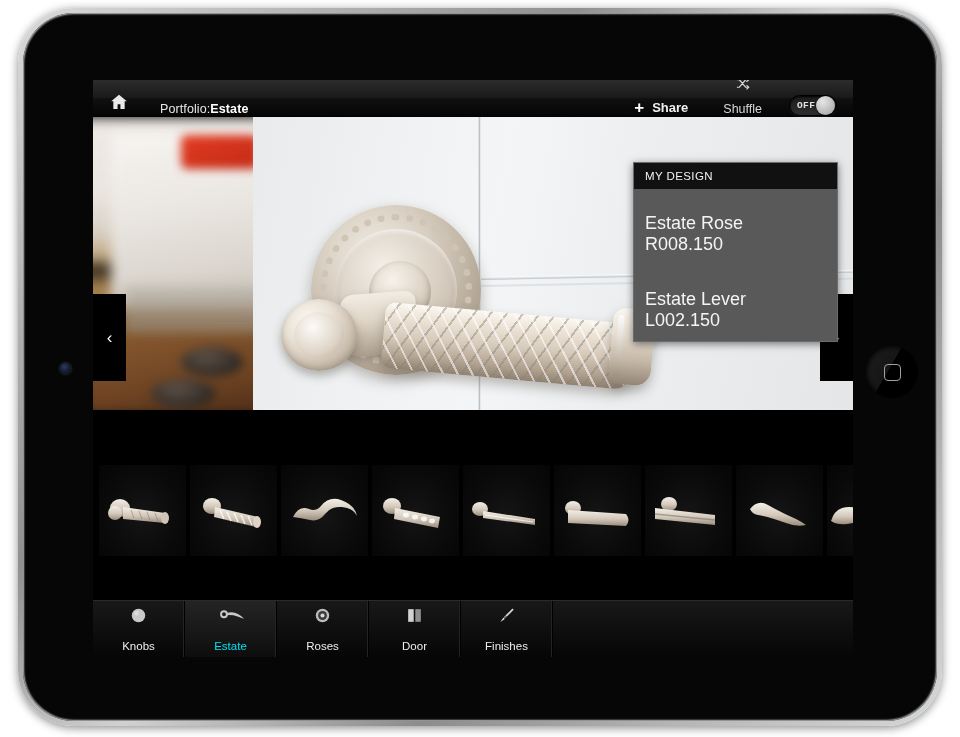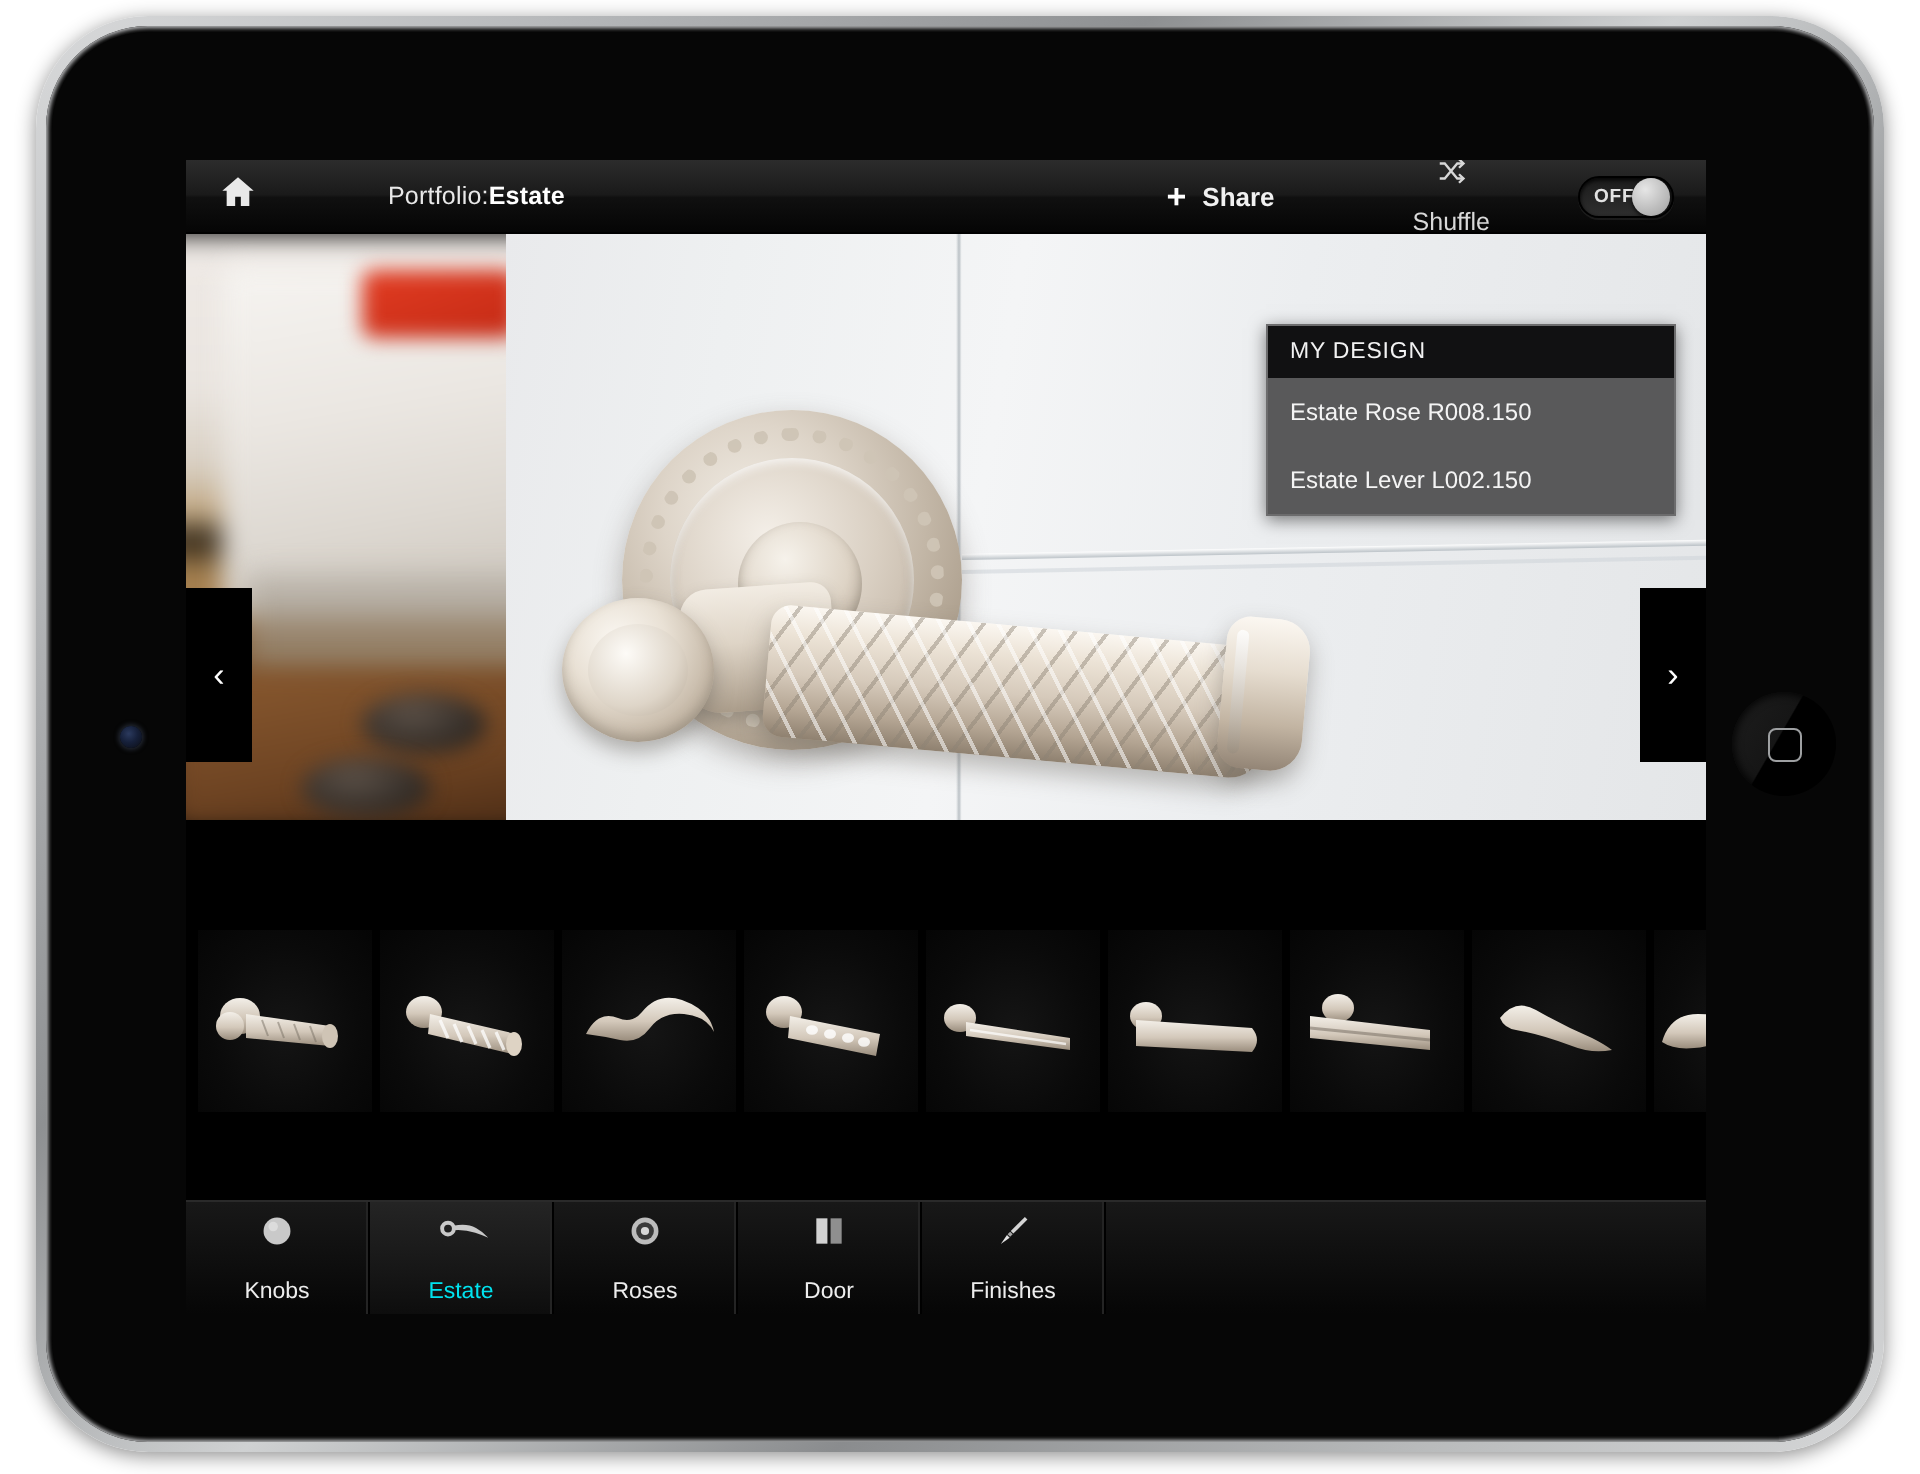--- a/index.html
+++ b/index.html
@@ -53,21 +53,21 @@
     width:760px; height:577px;
     background:#000;
     overflow:hidden;
   }
 
   
   #toolbar {
     position:absolute; left:0; top:0; width:100%; height:37px;
     background:linear-gradient(180deg,#2c2c2c 0%,#1a1a1a 48%,#101010 52%,#050505 100%);
     border-bottom:1px solid #000;
-    display:flex; align-items:center;gap:17px;
+    display:flex; align-items:flex-end;
   }
   .tb-sep { width:1px; background:#3a3a3a; box-shadow:1px 0 0 #000; }
   #home-btn {
     width:52px; display:flex; align-items:center; justify-content:center;
   }
   #home-btn svg { width:20px; height:20px; }
   #portfolio-label {
     flex:0 0 auto; display:flex; align-items:center;
     padding-left:14px; color:#e8e8e8; font-size:12.5px; letter-spacing:.1px;
   }
@@ -81,21 +81,21 @@
   #plus-icon { font-size:17px; font-weight:bold; line-height:1; color:#fff; }
   #toggle-wrap { display:flex; align-items:center; padding:0 16px 0 10px; }
   #toggle {
     position:relative; width:48px; height:21px; border-radius:11px;
     background:linear-gradient(180deg,#1c1c1c,#2e2e2e);
     border:1px solid #000;
     box-shadow:inset 0 1px 2px rgba(0,0,0,.9), 0 1px 0 rgba(255,255,255,.07);
     display:flex; align-items:center;
   }
   #toggle-label {
-    position:absolute; left:7px; color:#e2e2e2; font-size:9.5px; font-weight:bold; letter-spacing:.4px;
+    position:absolute; left:7px; color:#e2e2e2; font-size:9.5px; font-weight:bold; letter-spacing:.4px;font-family:Liberation Mono, monospace;
   }
   #toggle-knob {
     position:absolute; right:1px; width:19px; height:19px; border-radius:50%;
     background:radial-gradient(circle at 35% 30%, #e6e6e6, #b4b4b4 70%, #9a9a9a 100%);
     box-shadow:0 1px 2px rgba(0,0,0,.8);
   }
 
   
   #hero {
     position:absolute; left:0; top:37px; width:100%; height:293px;
@@ -252,22 +252,22 @@
     background:#59595a;
     border:1px solid #6c6c6d;
     box-shadow:0 2px 8px rgba(0,0,0,.5);
   }
   #my-design-header {
     background:#111112; color:#f2f2f2;
     font-size:11.5px; letter-spacing:.4px;
     padding:7px 11px;
   }
   .design-item {
-    color:#f4f4f4; font-size:12px;
-    padding:10px 11px 10px 11px;
+    color:#f4f4f4; font-size:18px;
+    padding:24px 11px 10px 11px;
   }
 
   
   #tabs {
     position:absolute; left:0; top:330px; width:100%; height:40px;
     background:#000; display:flex; align-items:center; padding-left:12px;
   }
   .tab {
     color:#f0f0f0; font-size:13px; padding:0 15px;
   }

